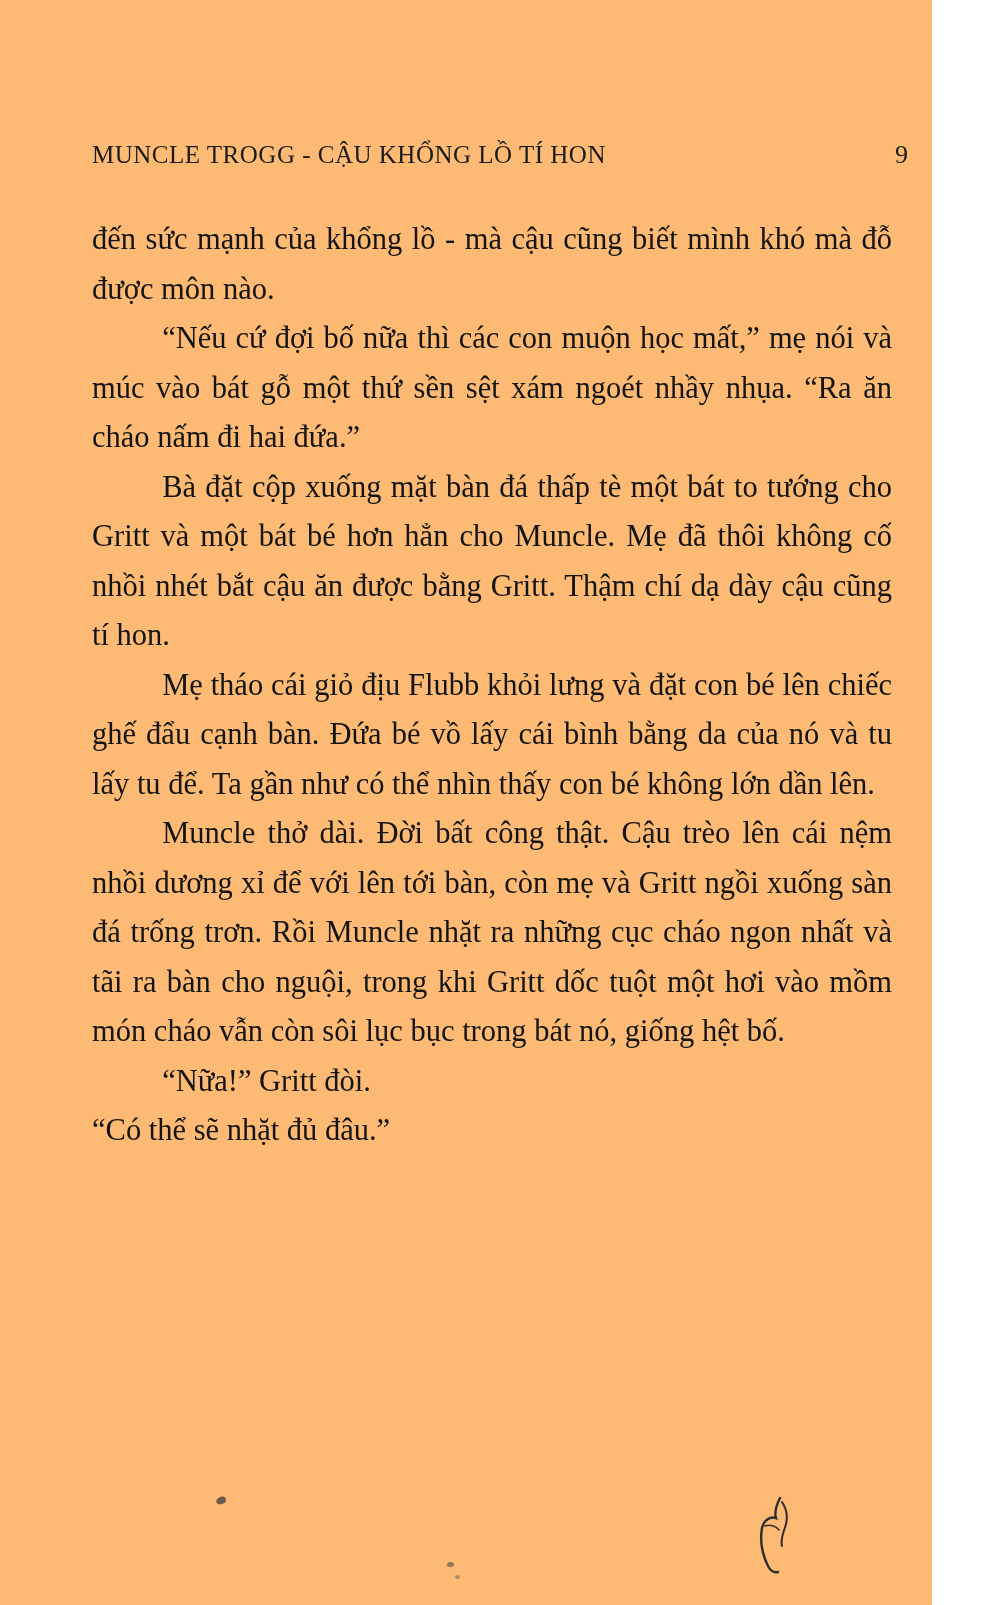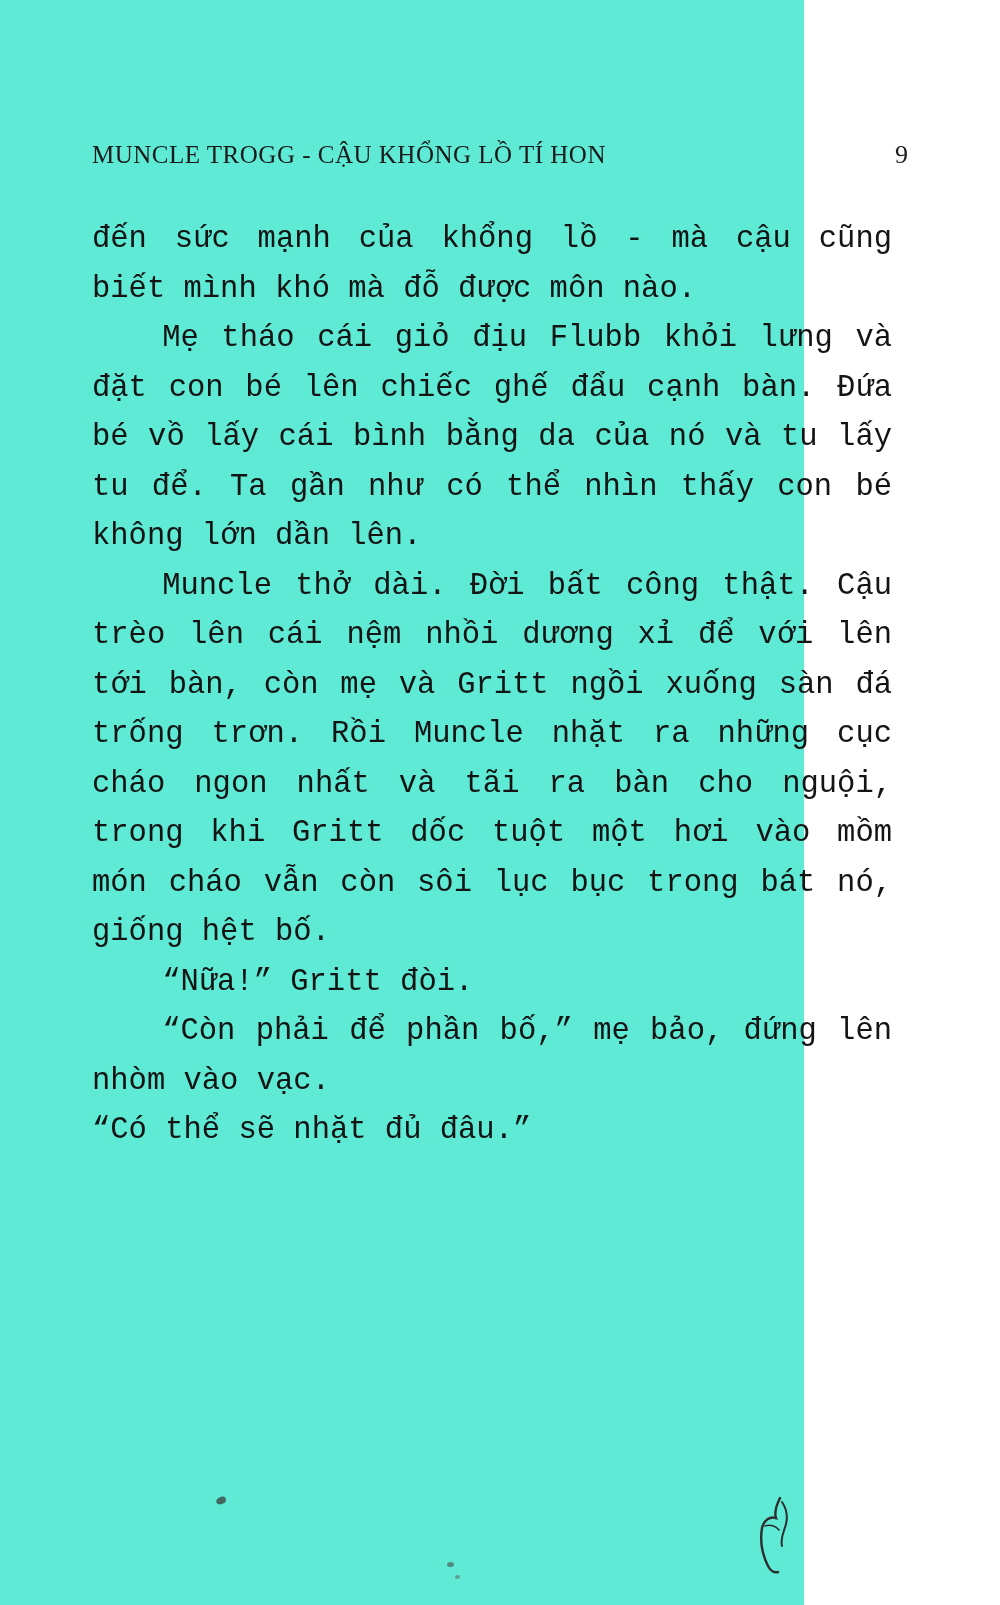--- a/index.html
+++ b/index.html
@@ -11,23 +11,23 @@
     width: 1000px;
     height: 1605px;
     position: relative;
     font-family: "Liberation Serif", serif;
     color: #1a1a1a;
     overflow: hidden;
   }
   .page {
     position: absolute;
     top: 0; left: 0;
-    width: 804px;
+    width: 932px;
     height: 1605px;
-    background: #5eead4;
+    background: #fdba74;
   }
   .header {
     position: absolute;
     top: 140px;
     left: 92px;
     width: 816px;
     display: flex;
     align-items: baseline;
     justify-content: space-between;
   }
@@ -49,21 +49,20 @@
     left: 92px;
     width: 800px;
     font-size: 30.5px;
     line-height: 49.5px;
     text-align: justify;
     text-justify: inter-word;
     color: #141414;
   }
   .body-text p {
     margin: 0;
-    font-family: Liberation Mono, monospace;
   }
   .body-text p.indent {
     text-indent: 2.3em;
   }
   .body-text p.noindent {
     text-indent: 0;
   }
   .smudge-a {
     position: absolute;
     left: 216px;
@@ -108,24 +107,25 @@
 
 <div class="page">
 
   <div class="header">
     <div class="running-head">MUNCLE TROGG - CẬU KHỔNG LỒ TÍ HON</div>
     <div class="folio">9</div>
   </div>
 
   <div class="body-text">
     <p class="noindent">đến sức mạnh của khổng lồ - mà cậu cũng biết mình khó mà đỗ được môn nào.</p>
+    <p class="indent">“Nếu cứ đợi bố nữa thì các con muộn học mất,” mẹ nói và múc vào bát gỗ một thứ sền sệt xám ngoét nhầy nhụa. “Ra ăn cháo nấm đi hai đứa.”</p>
+    <p class="indent">Bà đặt cộp xuống mặt bàn đá thấp tè một bát to tướng cho Gritt và một bát bé hơn hẳn cho Muncle. Mẹ đã thôi không cố nhồi nhét bắt cậu ăn được bằng Gritt. Thậm chí dạ dày cậu cũng tí hon.</p>
     <p class="indent">Mẹ tháo cái giỏ địu Flubb khỏi lưng và đặt con bé lên chiếc ghế đẩu cạnh bàn. Đứa bé vồ lấy cái bình bằng da của nó và tu lấy tu để. Ta gần như có thể nhìn thấy con bé không lớn dần lên.</p>
     <p class="indent">Muncle thở dài. Đời bất công thật. Cậu trèo lên cái nệm nhồi dương xỉ để với lên tới bàn, còn mẹ và Gritt ngồi xuống sàn đá trống trơn. Rồi Muncle nhặt ra những cục cháo ngon nhất và tãi ra bàn cho nguội, trong khi Gritt dốc tuột một hơi vào mồm món cháo vẫn còn sôi lục bục trong bát nó, giống hệt bố.</p>
     <p class="indent">“Nữa!” Gritt đòi.</p>
-    <p class="indent">“Còn phải để phần bố,” mẹ bảo, đứng lên nhòm vào vạc.</p>
     <p class="noindent">“Có thể sẽ nhặt đủ đâu.”</p>
   </div>
 
   <div class="smudge-a"></div>
   <div class="smudge-b"></div>
   <div class="smudge-c"></div>
 
   <svg class="ink-mark" viewBox="0 0 46 78">
     <path d="M28 2 C24 10, 22 16, 24 22 C18 20, 12 24, 10 32 C8 44, 10 58, 16 70 C18 74, 22 77, 26 76" fill="none" stroke="#2e2e2e" stroke-width="2.4" stroke-linecap="round"></path>
     <path d="M30 6 C34 12, 36 20, 34 28 C32 36, 28 42, 30 50" fill="none" stroke="#2e2e2e" stroke-width="2" stroke-linecap="round"></path>

